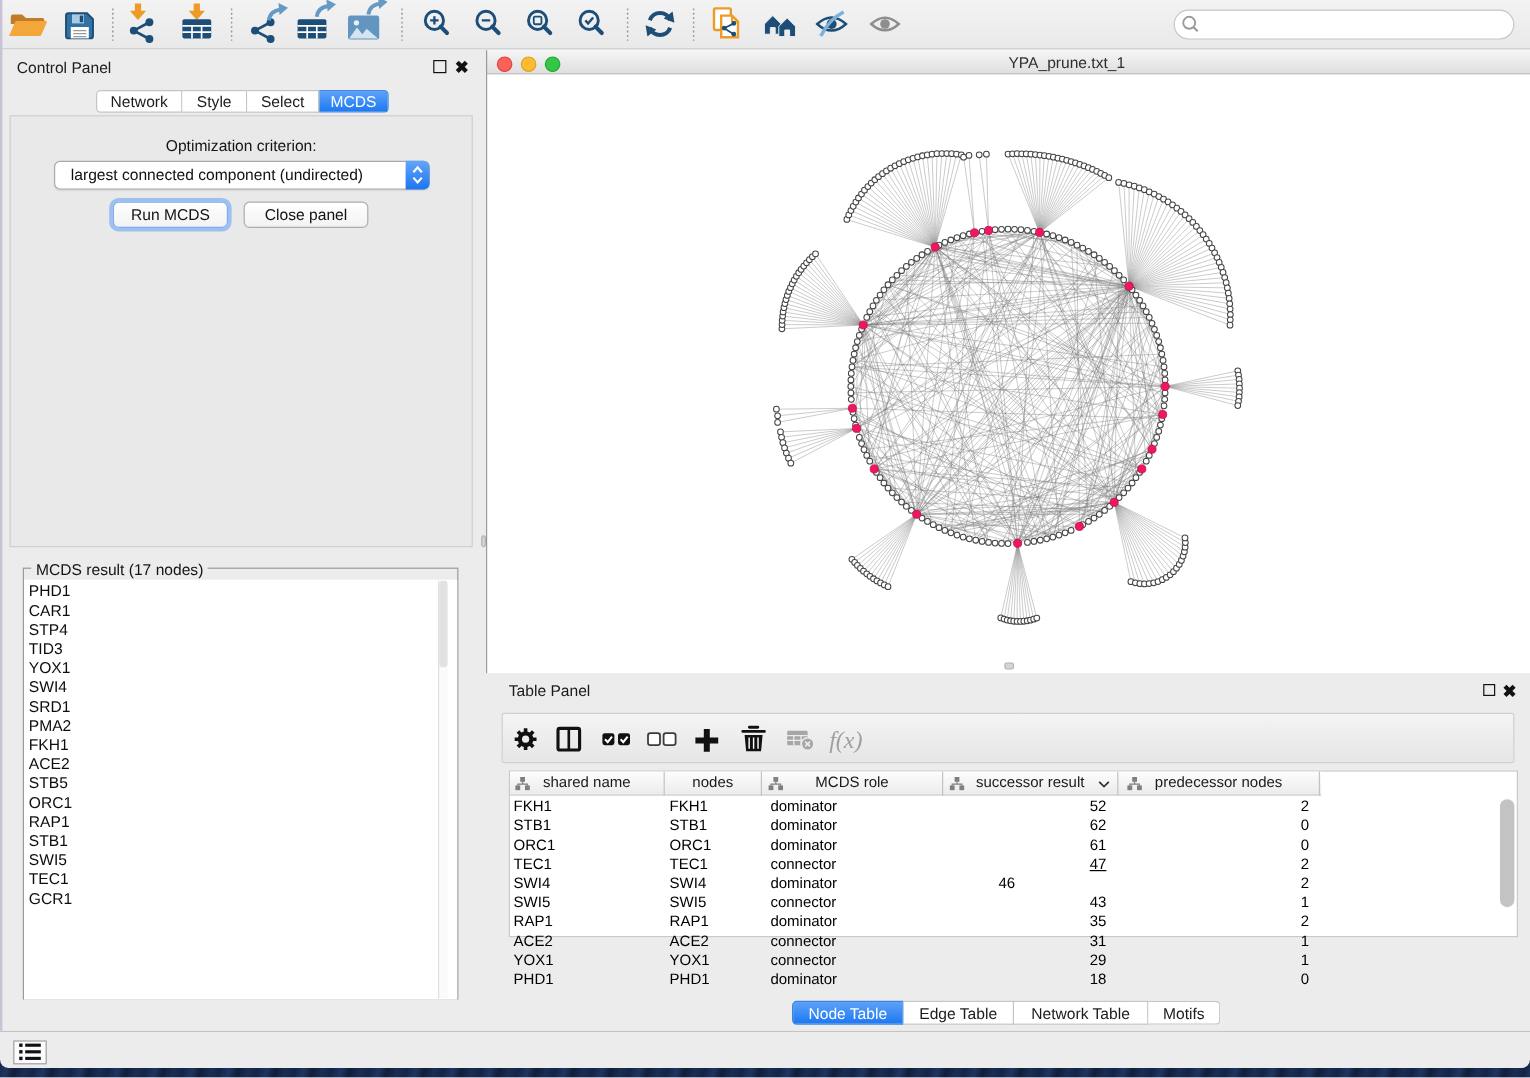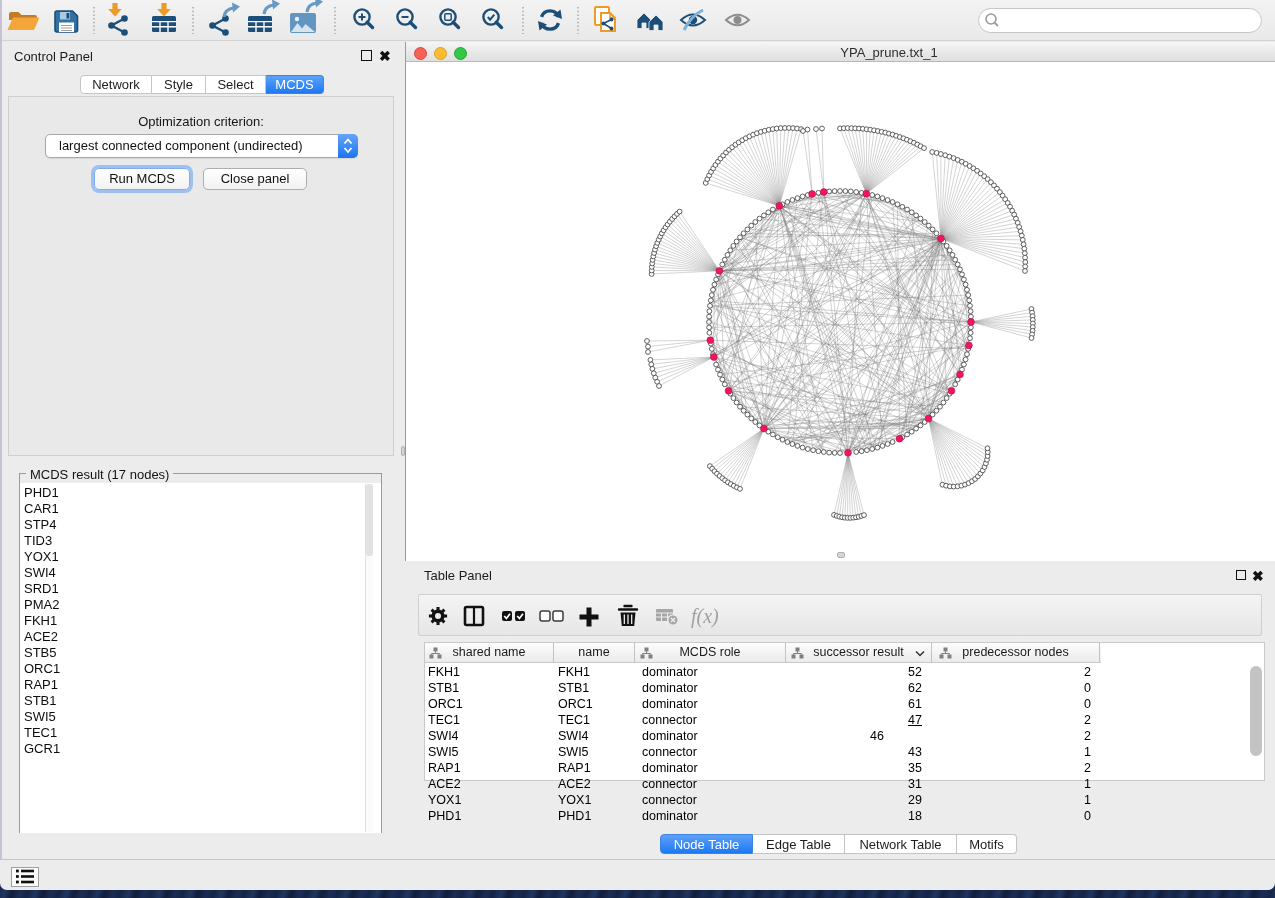--- a/index.html
+++ b/index.html
@@ -523,21 +523,21 @@
     <div class="th" style="left:0;width:129px">
         <svg width="13" height="12" style="position:absolute;left:4px;top:4px" xmlns="http://www.w3.org/2000/svg">
           <rect x="4.5" y="0.5" width="4" height="4" fill="#7f7f7f"></rect>
           <rect x="0.5" y="7.5" width="4" height="4" fill="#7f7f7f"></rect>
           <rect x="8.5" y="7.5" width="4" height="4" fill="#7f7f7f"></rect>
           <path d="M6.5 4.5 v2 M2.5 7.5 v-1 h8 v1" stroke="#7f7f7f" stroke-width="1" fill="none"></path>
         </svg>
         <span>shared name</span>
       </div>
     <div class="th" style="left:129px;width:81px">
-        <span>name</span>
+        <span>nodes</span>
       </div>
     <div class="th" style="left:210px;width:151px">
         <svg width="13" height="12" style="position:absolute;left:5px;top:4px" xmlns="http://www.w3.org/2000/svg">
           <rect x="4.5" y="0.5" width="4" height="4" fill="#7f7f7f"></rect>
           <rect x="0.5" y="7.5" width="4" height="4" fill="#7f7f7f"></rect>
           <rect x="8.5" y="7.5" width="4" height="4" fill="#7f7f7f"></rect>
           <path d="M6.5 4.5 v2 M2.5 7.5 v-1 h8 v1" stroke="#7f7f7f" stroke-width="1" fill="none"></path>
         </svg>
         <span>MCDS role</span>
       </div>
@@ -580,21 +580,21 @@
       <div style="position:absolute;left:407px;top:32px;width:90px;text-align:right;">61</div>
       <div style="position:absolute;left:576px;top:32px;width:90px;text-align:right;">0</div>
       <div style="position:absolute;left:3px;top:48px;">TEC1</div>
       <div style="position:absolute;left:133px;top:48px;">TEC1</div>
       <div style="position:absolute;left:217px;top:48px;">connector</div>
       <div style="position:absolute;left:407px;top:48px;width:90px;text-align:right;text-decoration:underline;">47</div>
       <div style="position:absolute;left:576px;top:48px;width:90px;text-align:right;">2</div>
       <div style="position:absolute;left:3px;top:64px;">SWI4</div>
       <div style="position:absolute;left:133px;top:64px;">SWI4</div>
       <div style="position:absolute;left:217px;top:64px;">dominator</div>
-      <div style="position:absolute;left:407px;top:64px;width:90px;text-align:center;">46</div>
+      <div style="position:absolute;left:407px;top:64px;width:90px;text-align:left;">46</div>
       <div style="position:absolute;left:576px;top:64px;width:90px;text-align:right;">2</div>
       <div style="position:absolute;left:3px;top:80px;">SWI5</div>
       <div style="position:absolute;left:133px;top:80px;">SWI5</div>
       <div style="position:absolute;left:217px;top:80px;">connector</div>
       <div style="position:absolute;left:407px;top:80px;width:90px;text-align:right;">43</div>
       <div style="position:absolute;left:576px;top:80px;width:90px;text-align:right;">1</div>
       <div style="position:absolute;left:3px;top:96px;">RAP1</div>
       <div style="position:absolute;left:133px;top:96px;">RAP1</div>
       <div style="position:absolute;left:217px;top:96px;">dominator</div>
       <div style="position:absolute;left:407px;top:96px;width:90px;text-align:right;">35</div>

